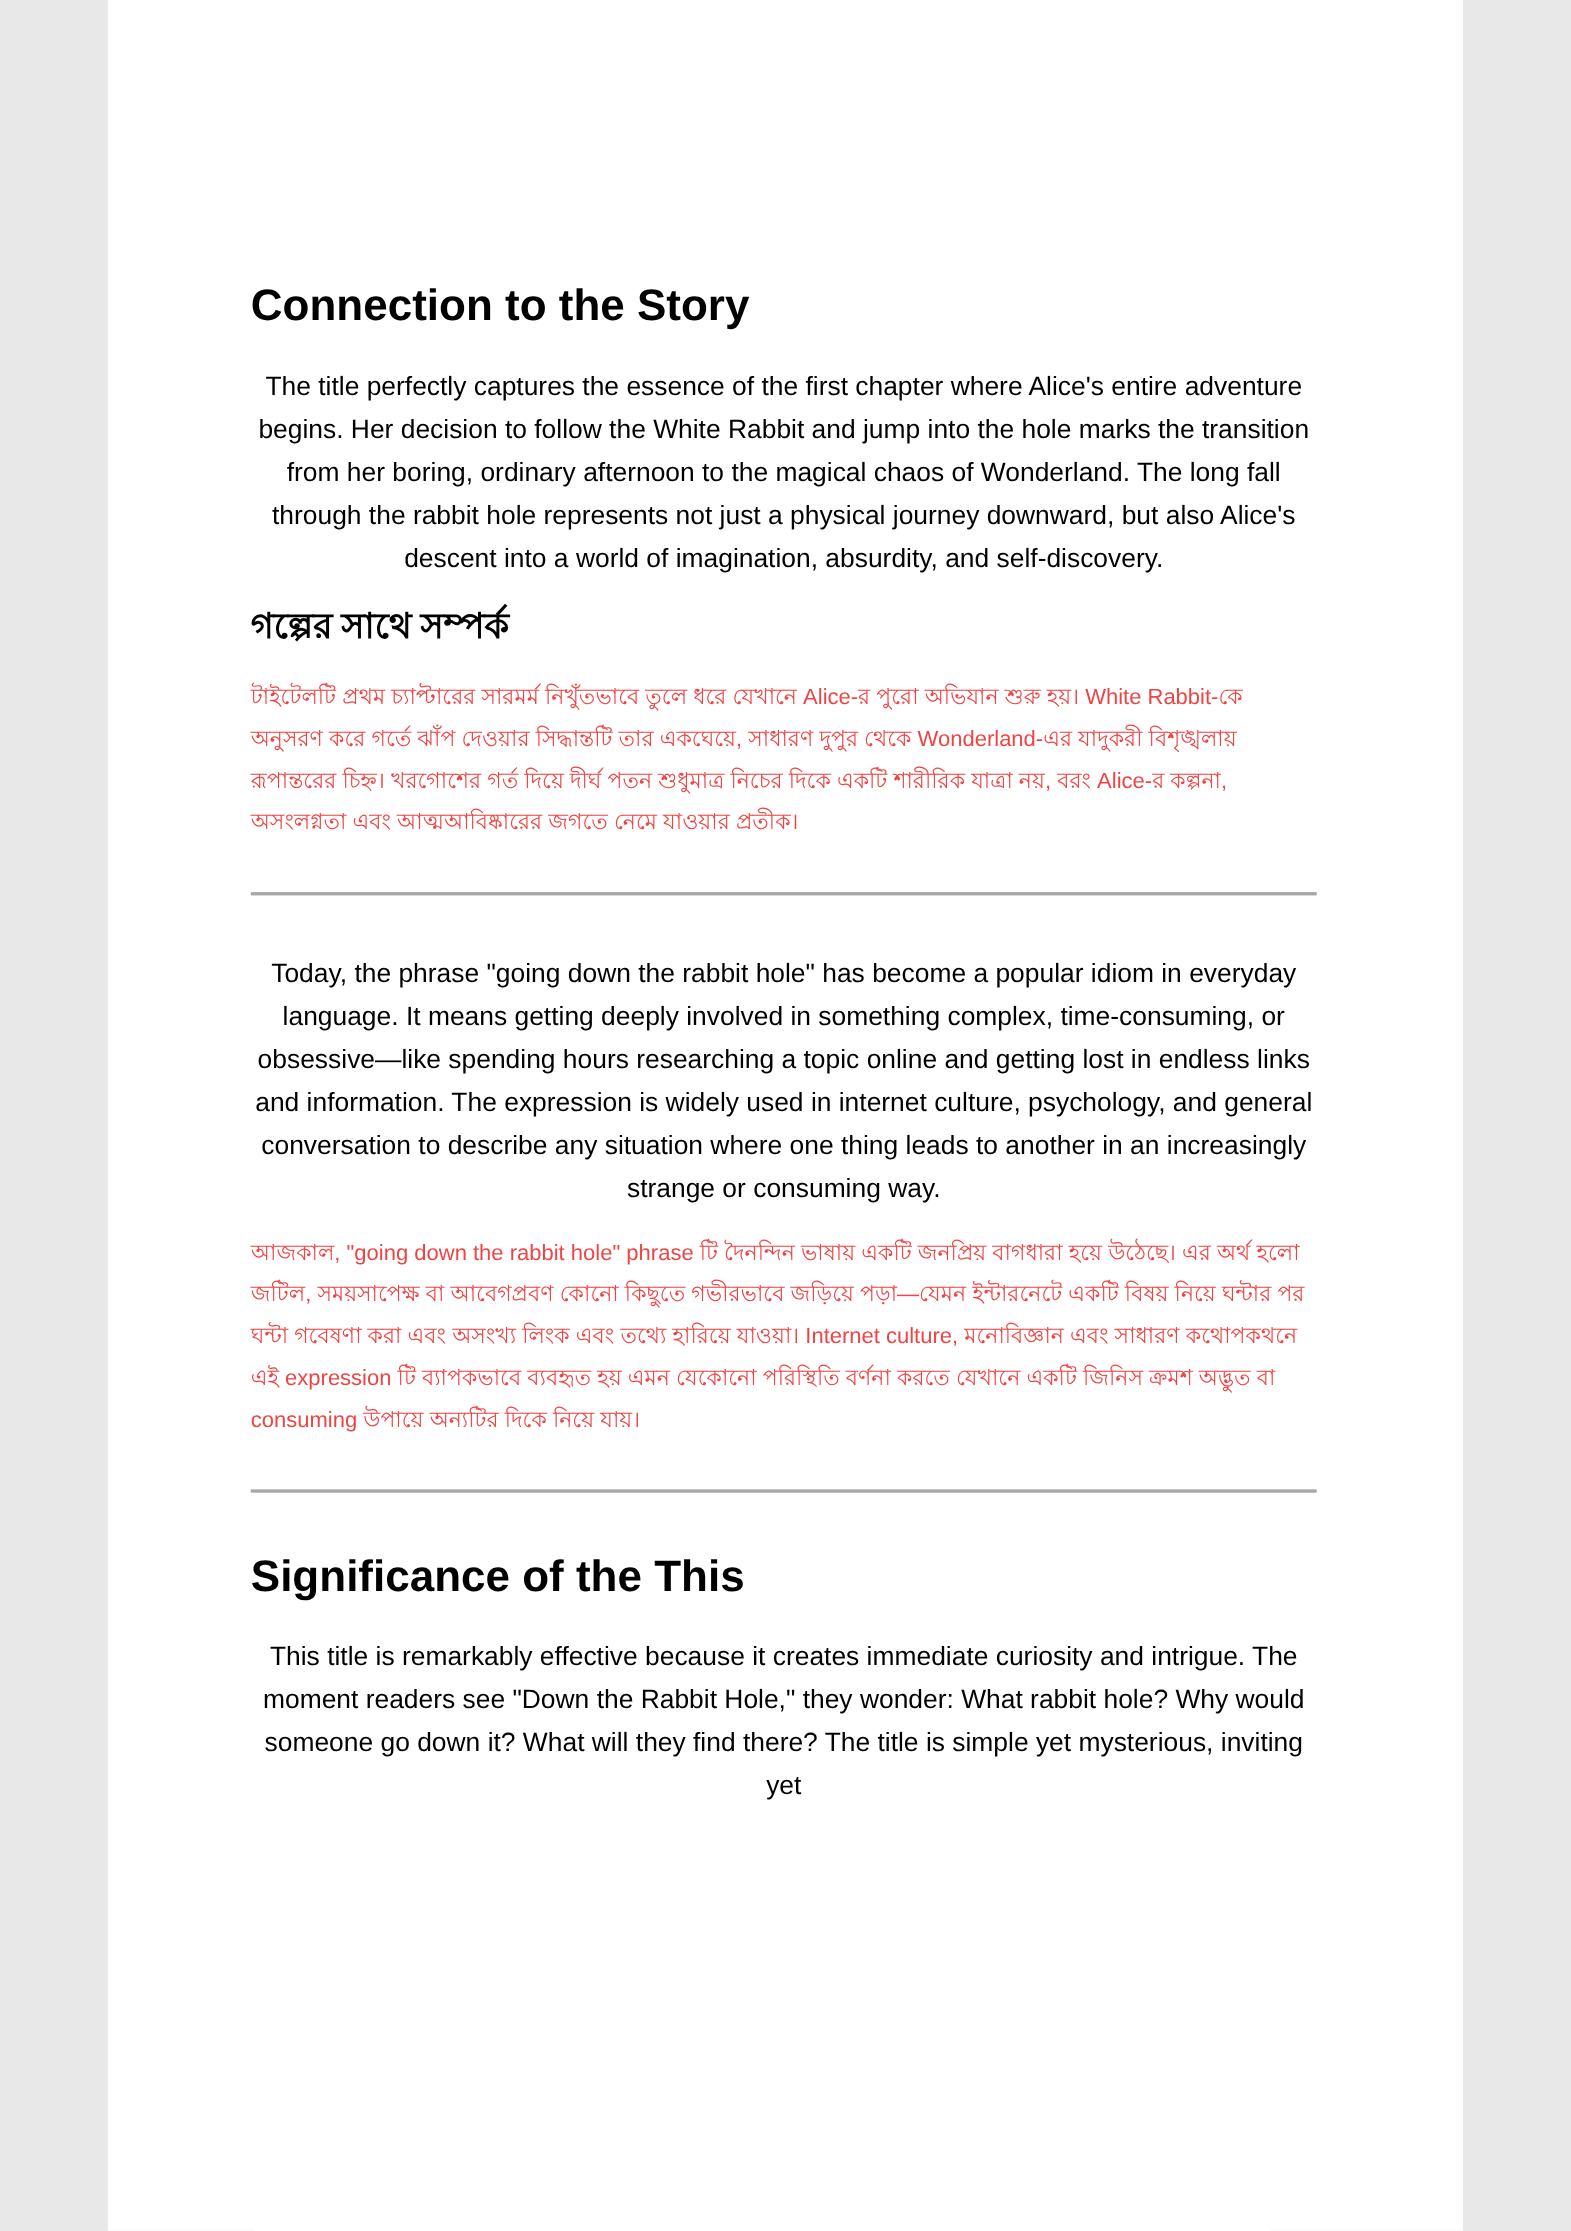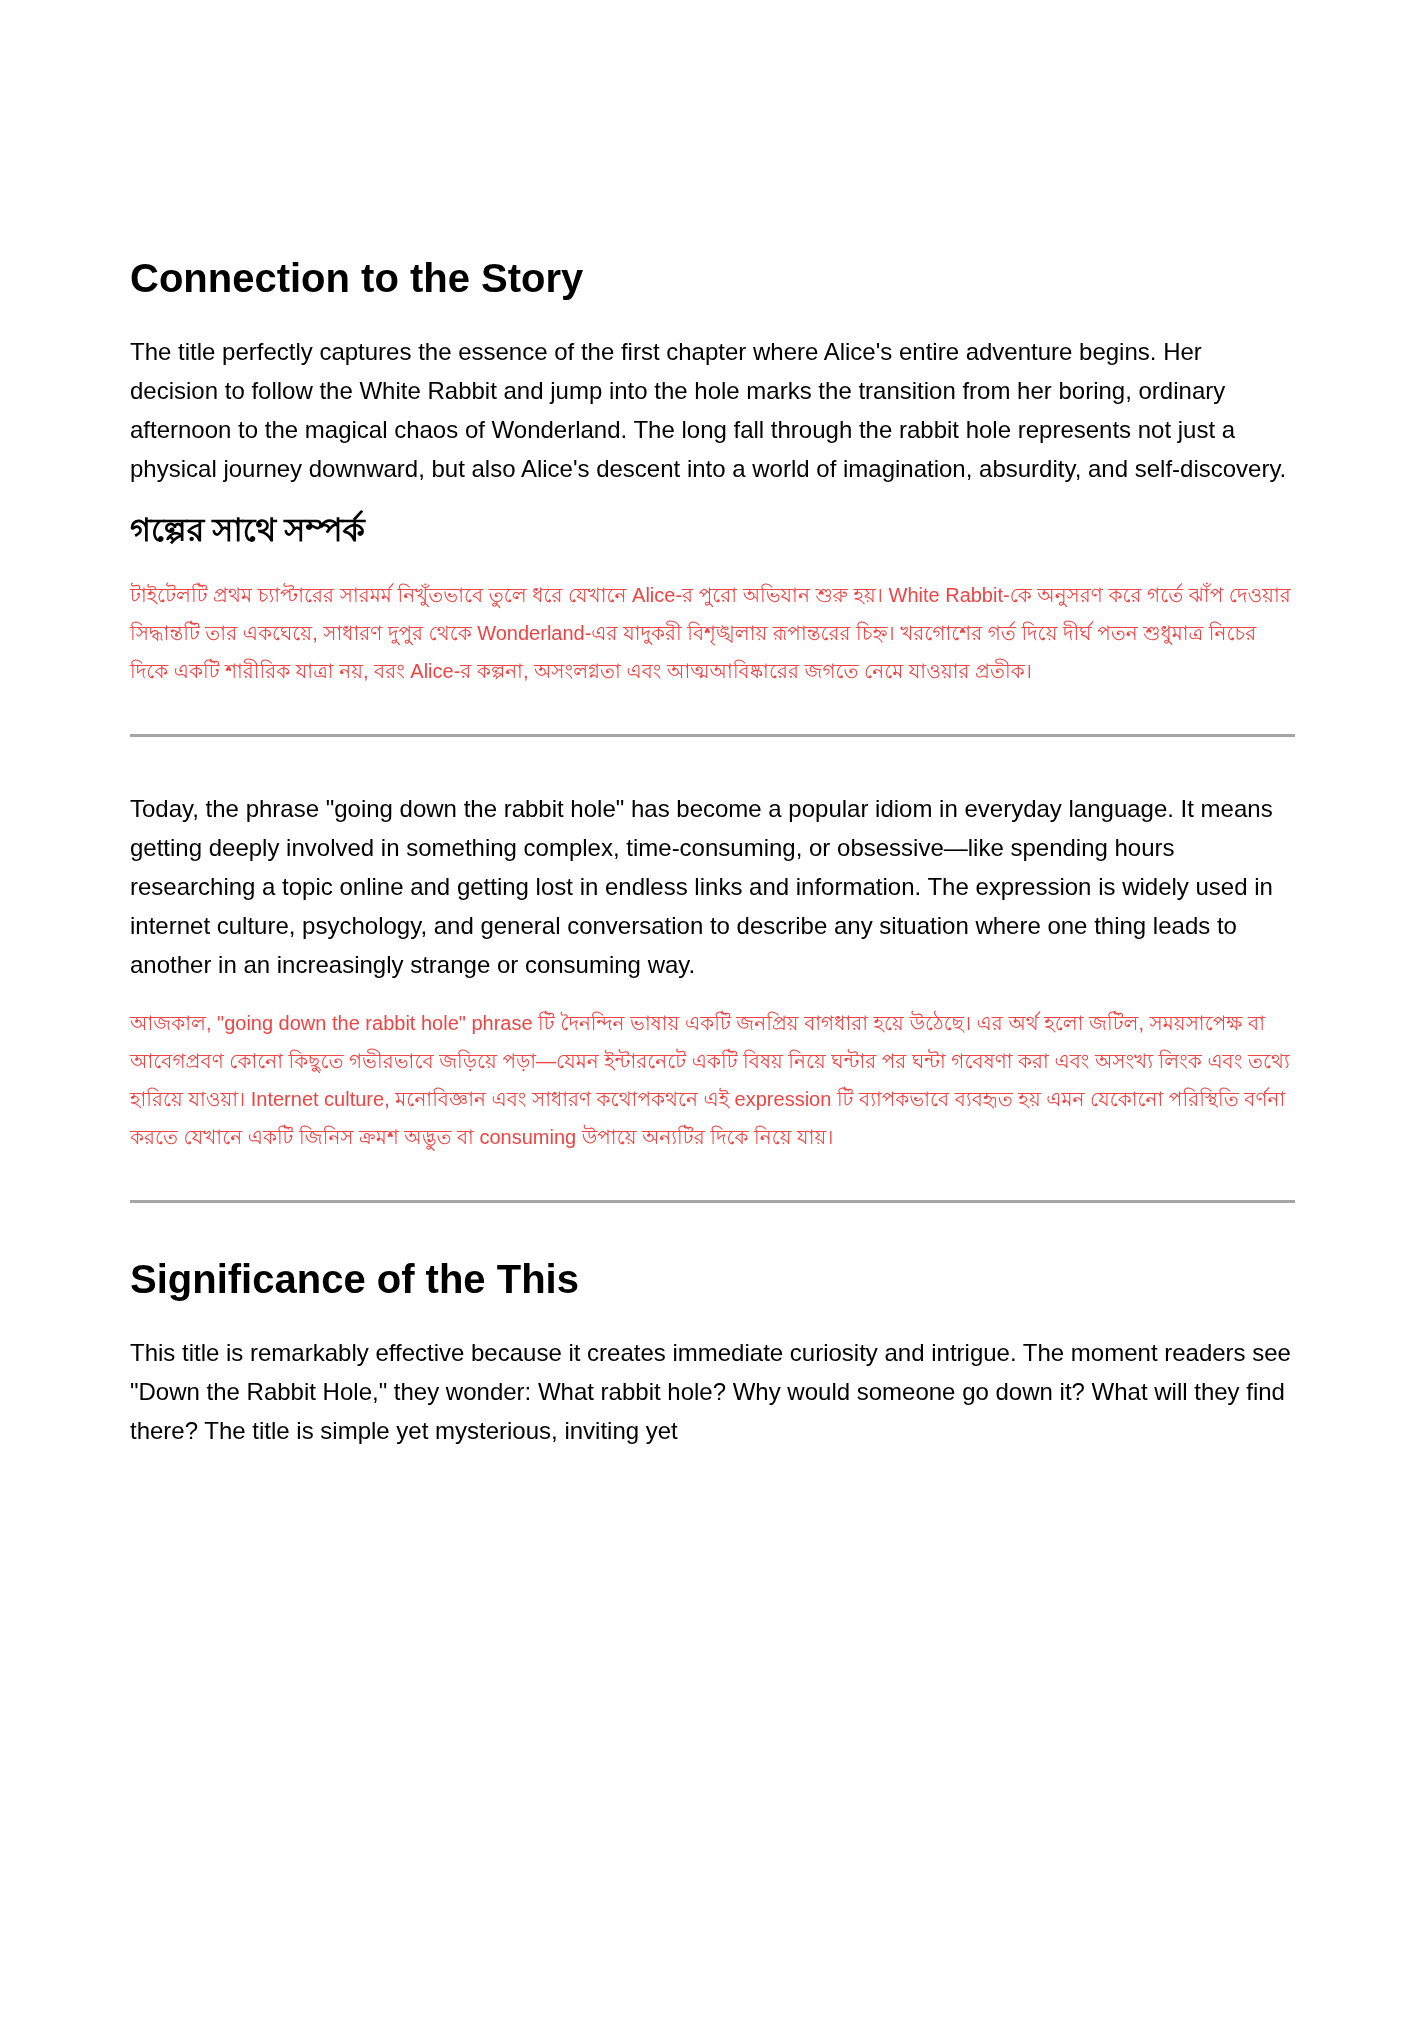--- a/index.html
+++ b/index.html
@@ -2,21 +2,21 @@
 <html><head>
 <meta charset="utf-8">
 <style>
   html, body {
     margin: 0;
     padding: 0;
     background: #e8e8e8;
   }
   .page {
     position: relative;
-    width: 1428px;
+    width: 1232px;
     height: 2028px;
     margin: 0 auto;
     background: #ffffff;
     box-sizing: border-box;
     padding: 254px 133px 0 130px;
     overflow: hidden;
     font-family: "Liberation Sans", "DejaVu Sans", sans-serif;
     color: #000000;
   }
   h1.doc-h1 {
@@ -34,20 +34,21 @@
     font-weight: 600;
     margin: 0 0 24px 0;
     color: #000000;
   }
   p.doc-p-en {
     font-size: 24px;
     line-height: 39px;
     margin: 0 0 20px 0;
     color: #000000;
     letter-spacing: 0;
+    text-align: center;
   }
   p.doc-p-bn {
     font-size: 20px;
     line-height: 38px;
     margin: 0;
     color: #ef4444;
   }
   hr.divider {
     border: none;
     height: 3px;

